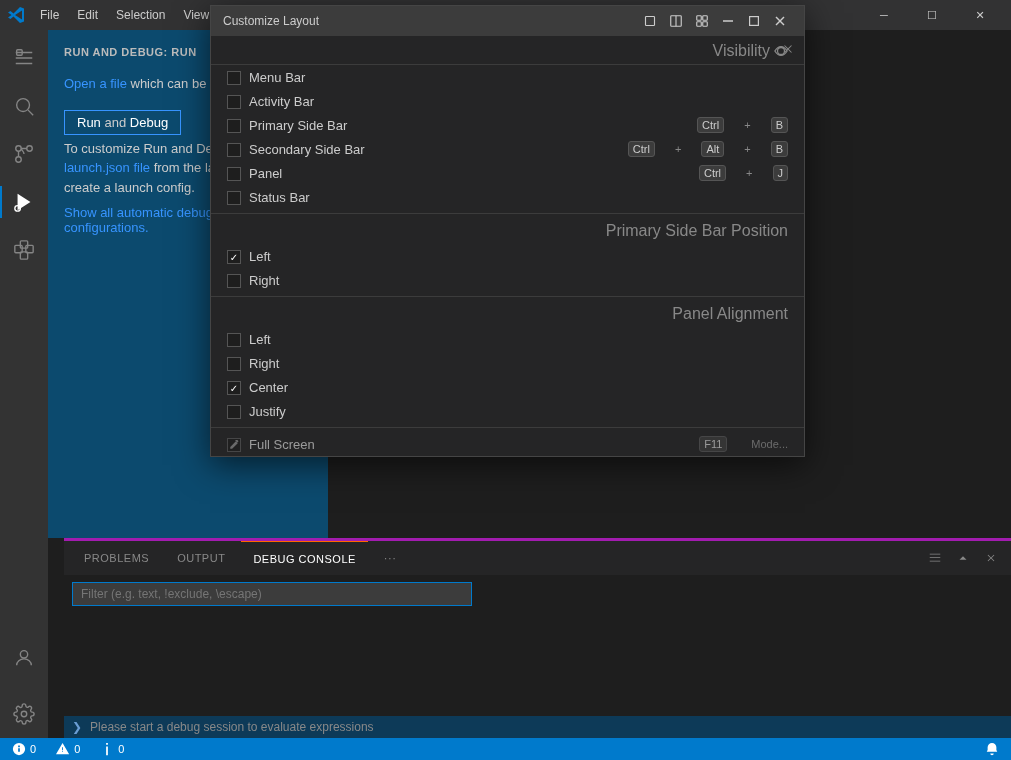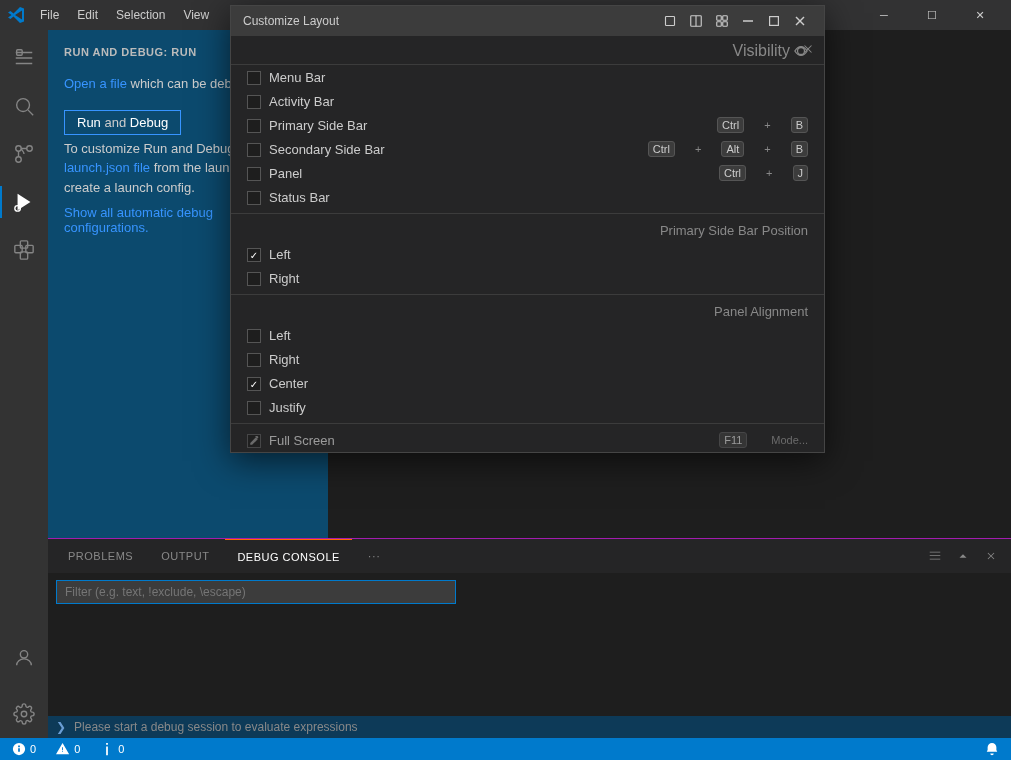--- a/index.html
+++ b/index.html
@@ -179,25 +179,25 @@
       align-items: center;
       justify-content: center;
       color: #555555;
       font-size: 14px;
     }
 
     
     .panel-bottom {
       position: absolute;
       bottom: 0;
-      left: 0;
+      left: 16px;
       right: 0;
       height: 200px;
       background: #1e1e1e;
-      border-top: 1px solid #a21caf;
+      border-top: 3px solid #a21caf;
     }
     .panel-tabs {
       display: flex;
       align-items: center;
       height: 35px;
       background: #252526;
       border-bottom: 1px solid #1e1e1e;
       padding: 0 8px;
       gap: 4px;
     }
@@ -300,21 +300,20 @@
     .customize-dialog {
       position: absolute;
       top: 5px;
       left: 210px;
       width: 595px;
       background: #252526;
       border: 1px solid #454545;
       box-shadow: 0 8px 32px rgba(0,0,0,0.6);
       z-index: 200;
       font-size: 13px;
-      margin-left: 20px;
     }
     .dialog-title-bar {
       height: 30px;
       background: #3c3c3c;
       display: flex;
       align-items: center;
       justify-content: space-between;
       padding: 0 12px;
     }
     .dialog-title {
@@ -383,21 +382,21 @@
       font-size: 11px;
       color: #888888;
     }
     .section-divider {
       height: 1px;
       background: #3c3c3c;
       margin: 4px 0;
     }
     .section-label {
       margin-left: auto;
-      font-size: 13px;
+      font-size: 16px;
       color: #888888;
     }
     .checkmark {
       color: #ffffff;
       font-size: 10px;
     }
   </style>
 </head>
 <body>
 

